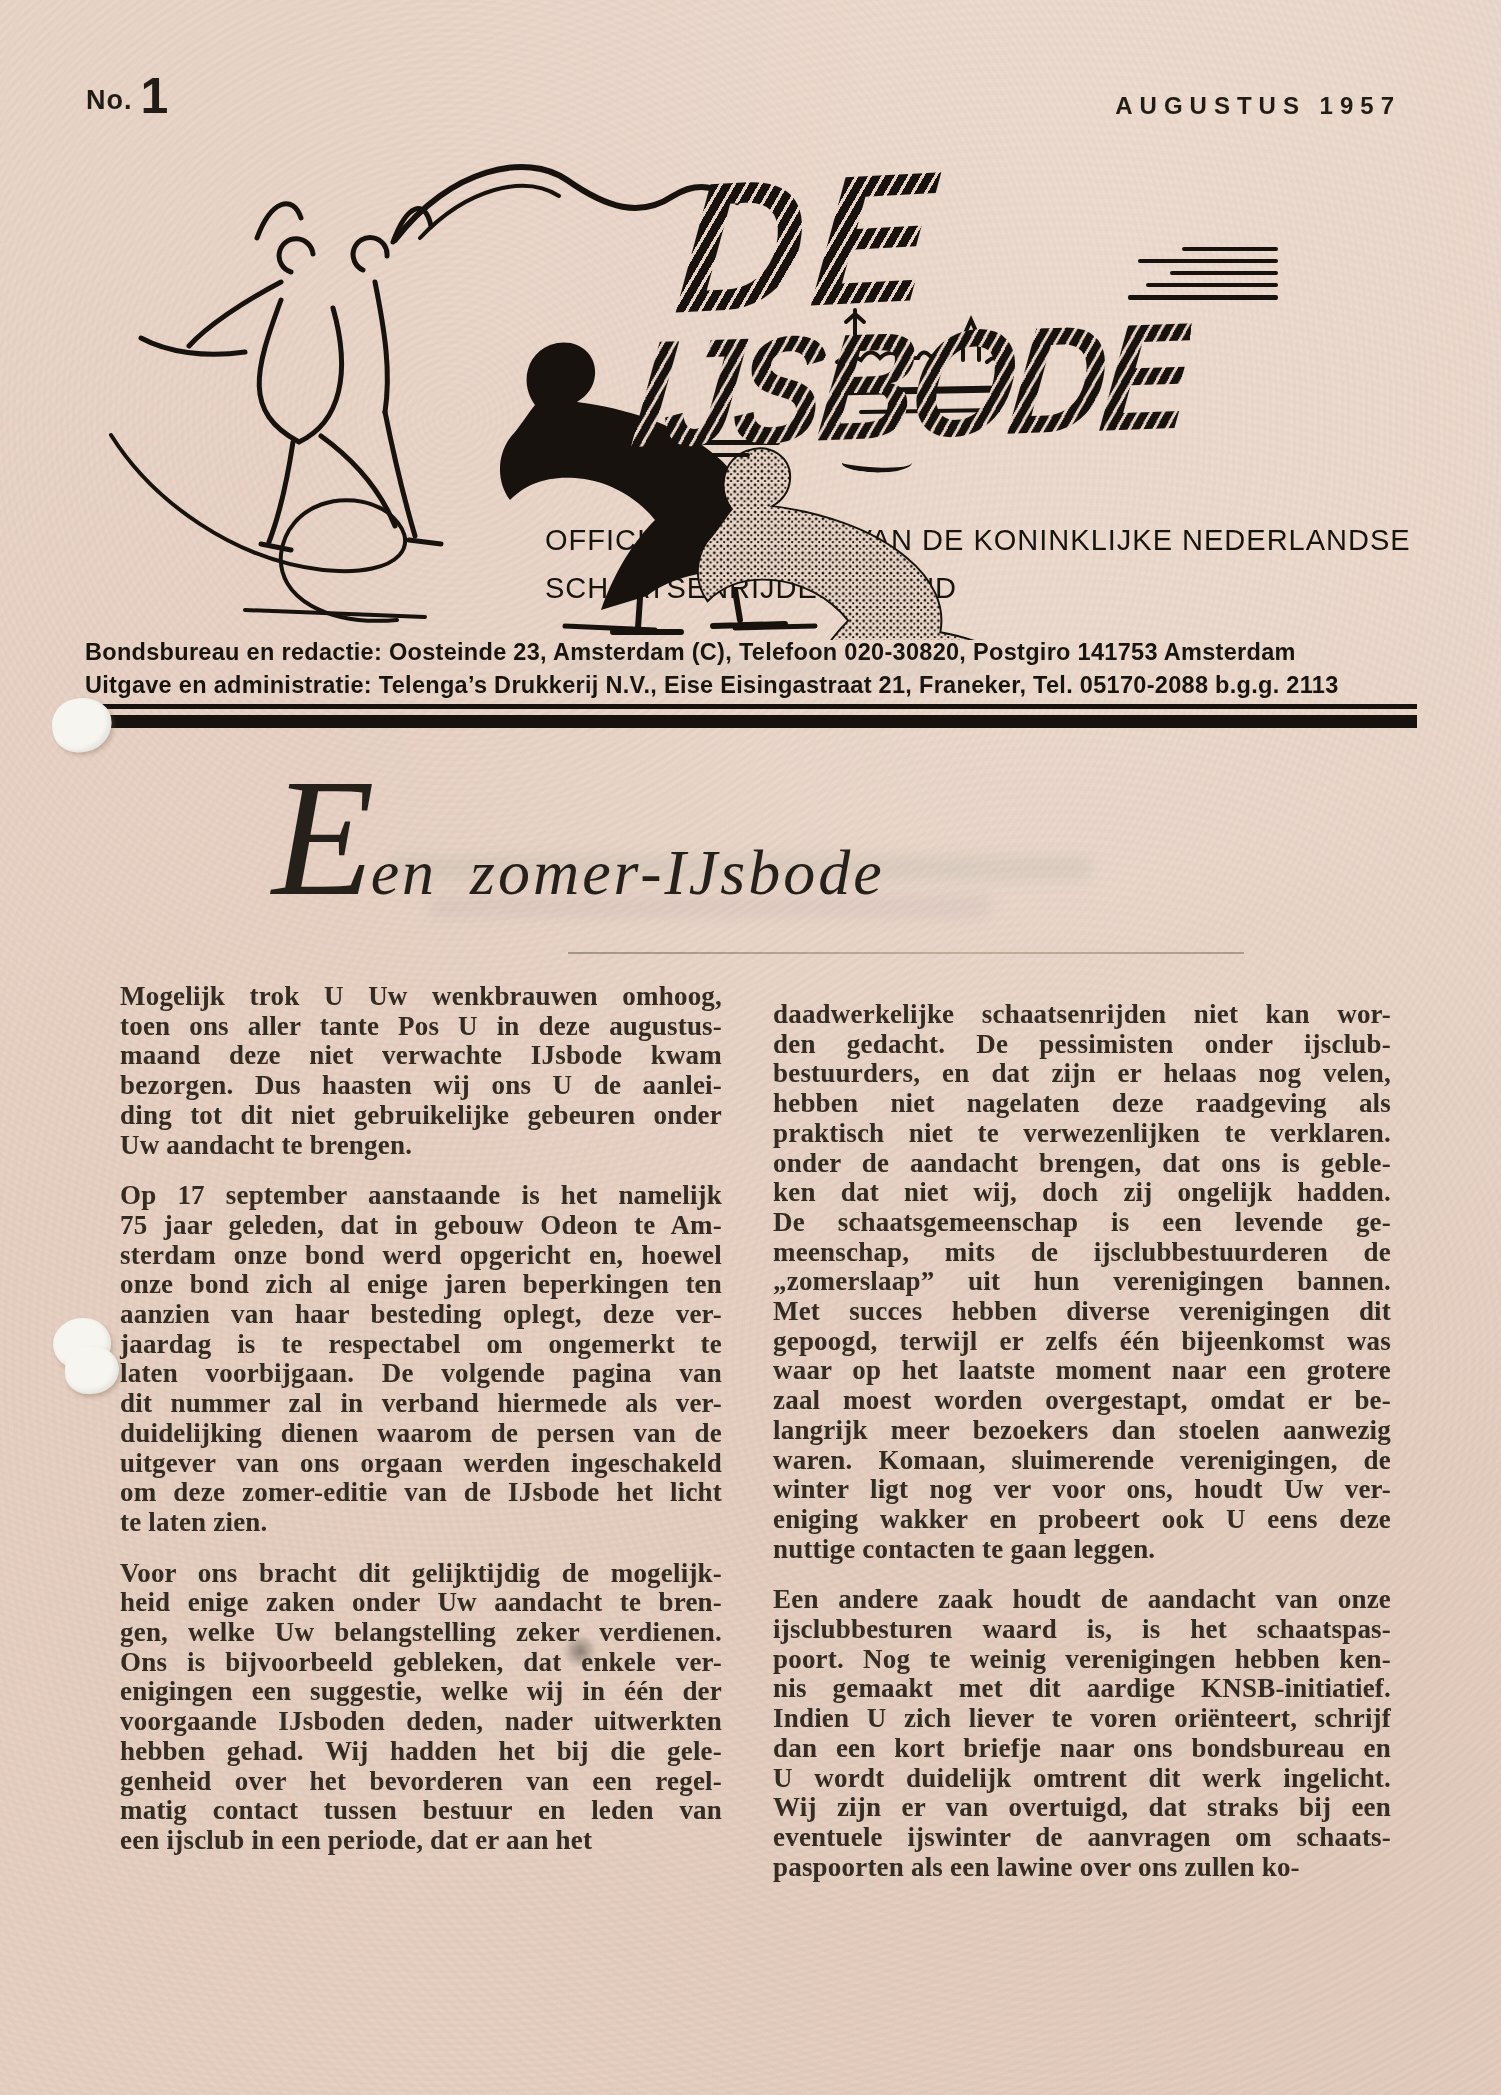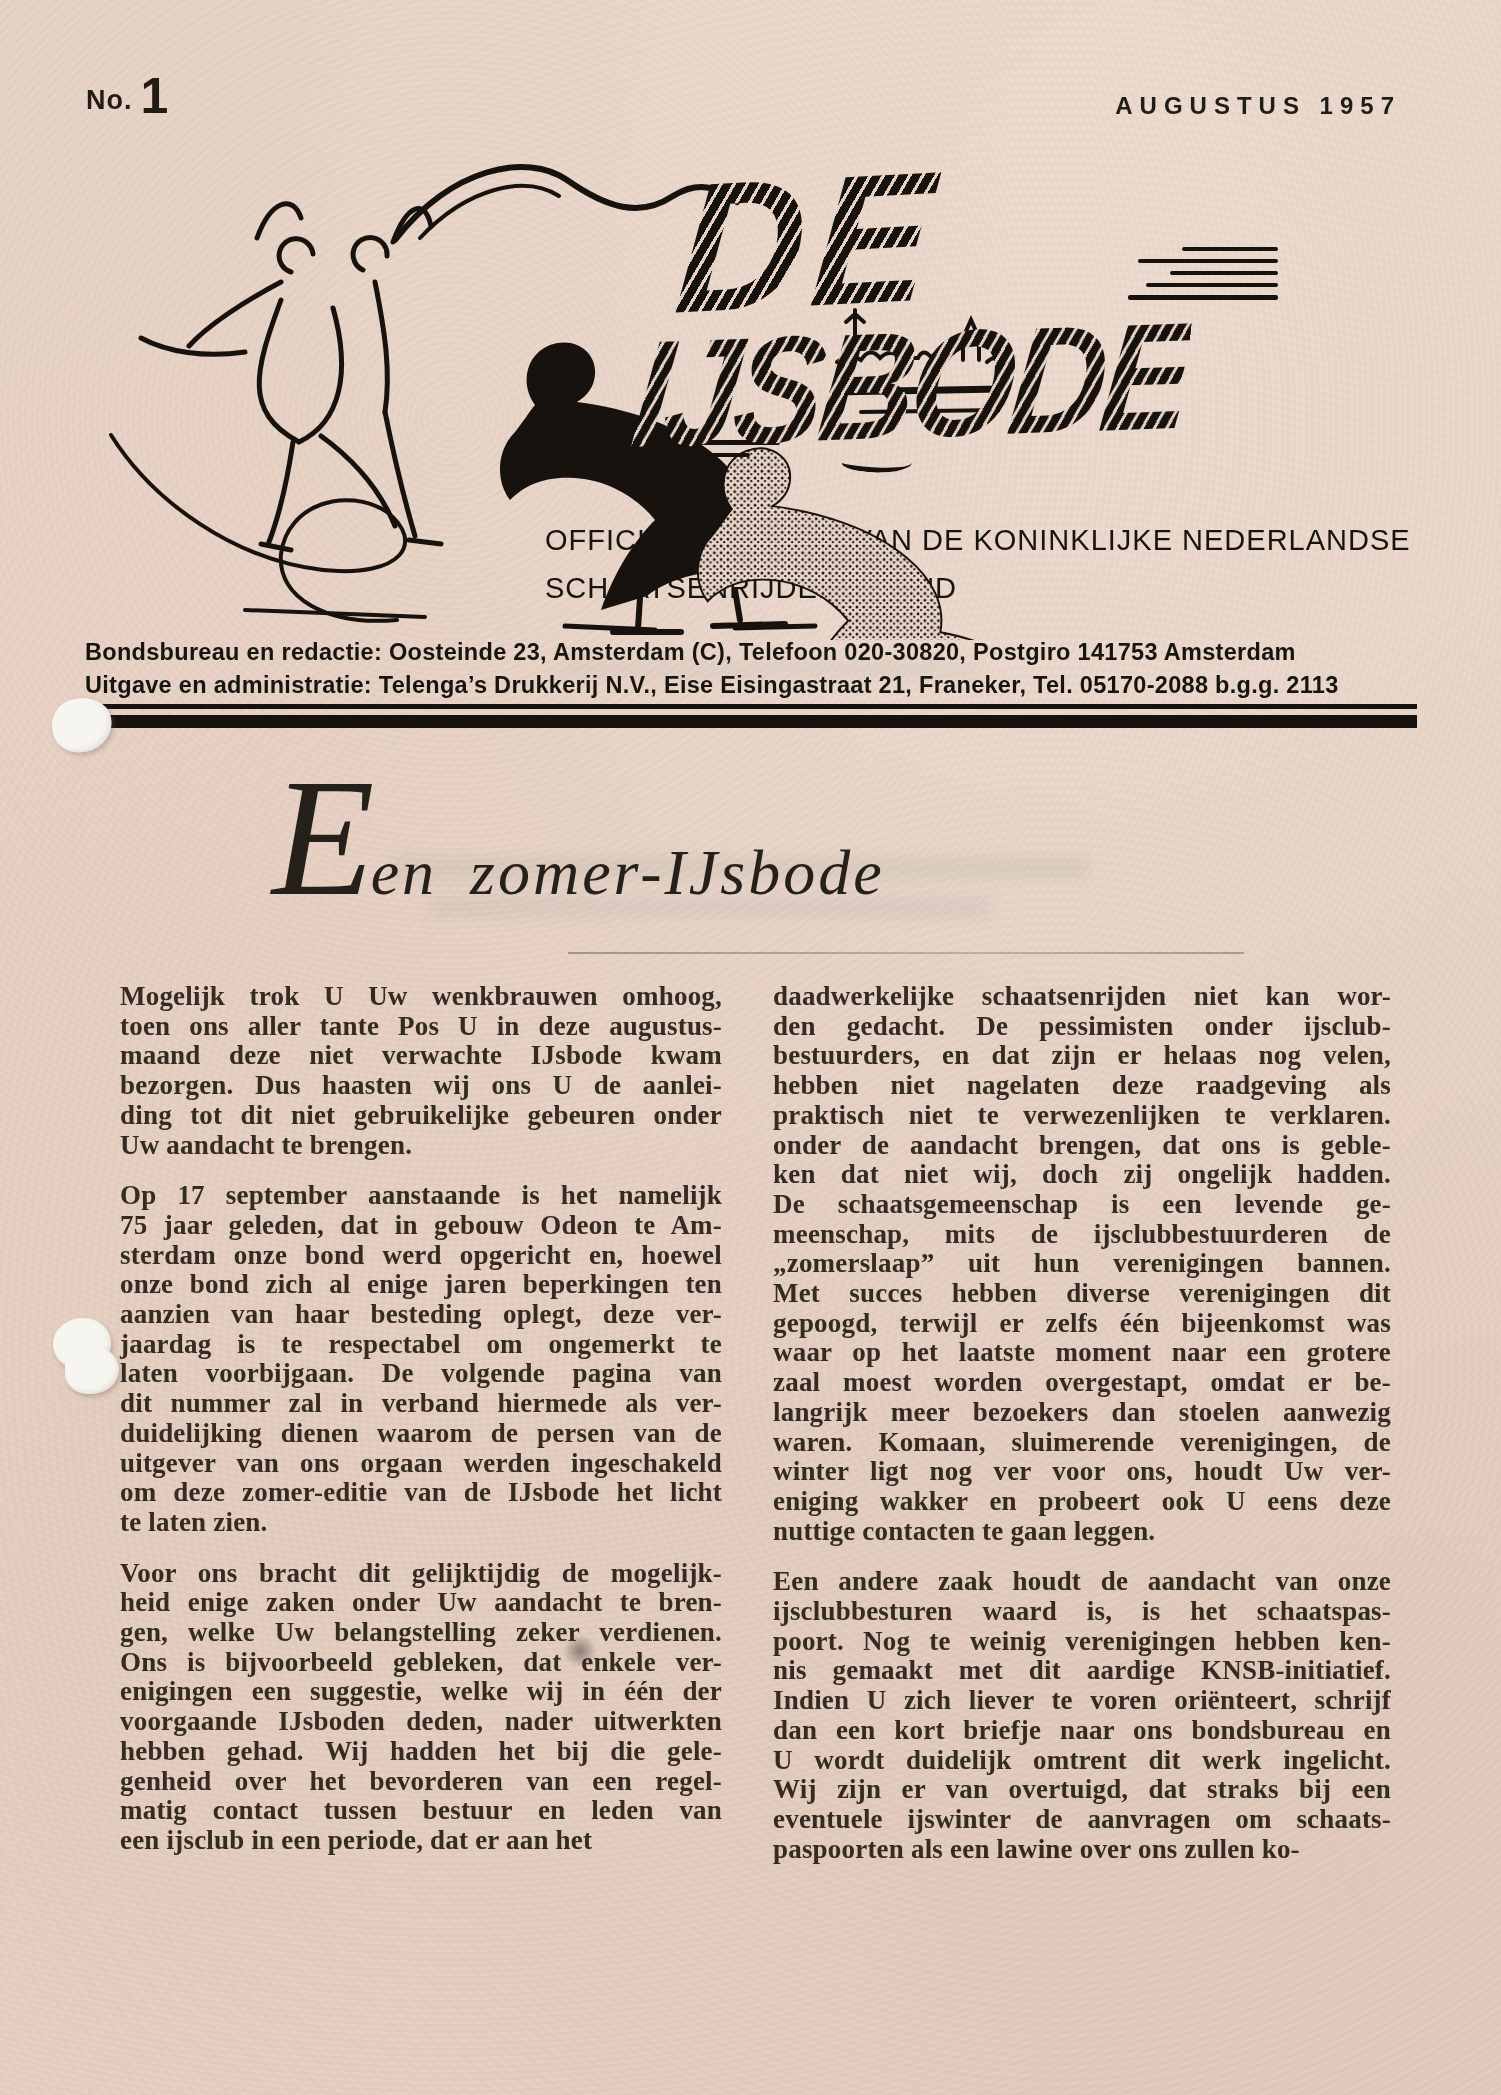--- a/index.html
+++ b/index.html
@@ -79,21 +79,21 @@
 
   
   .ghost { background:rgba(115,140,125,.12); filter:blur(7px); transform:skewX(-4deg); z-index:1; }
   .g1 { left:390px; top:856px; width:700px; height:24px; }
   .g2 { left:430px; top:896px; width:560px; height:22px; background:rgba(140,120,140,.10); }
   .g3 { left:560px; top:660px; width:420px; height:18px; background:rgba(120,130,115,.08); }
 
   
   .col { top:982px; z-index:2; }
   .col-left  { left:120px; width:602px; }
-  .col-right { left:773px; width:618px; }
+  .col-right { left:773px; width:618px;margin-top:18px; }
   .para { margin-bottom:21px; }
   .line { font-size:27px; line-height:29.7px; font-weight:bold; color:#342b22;
           text-align:justify; text-align-last:justify; letter-spacing:.2px; }
   .line.last { text-align-last:left; }
 
   .smudge { left:561px; top:1636px; width:38px; height:30px; border-radius:50%;
             background:radial-gradient(circle, rgba(70,62,55,.55), rgba(70,62,55,0) 70%);
             filter:blur(1px); z-index:4; }
 
   svg.illustration { left:95px; top:140px; z-index:2; }

